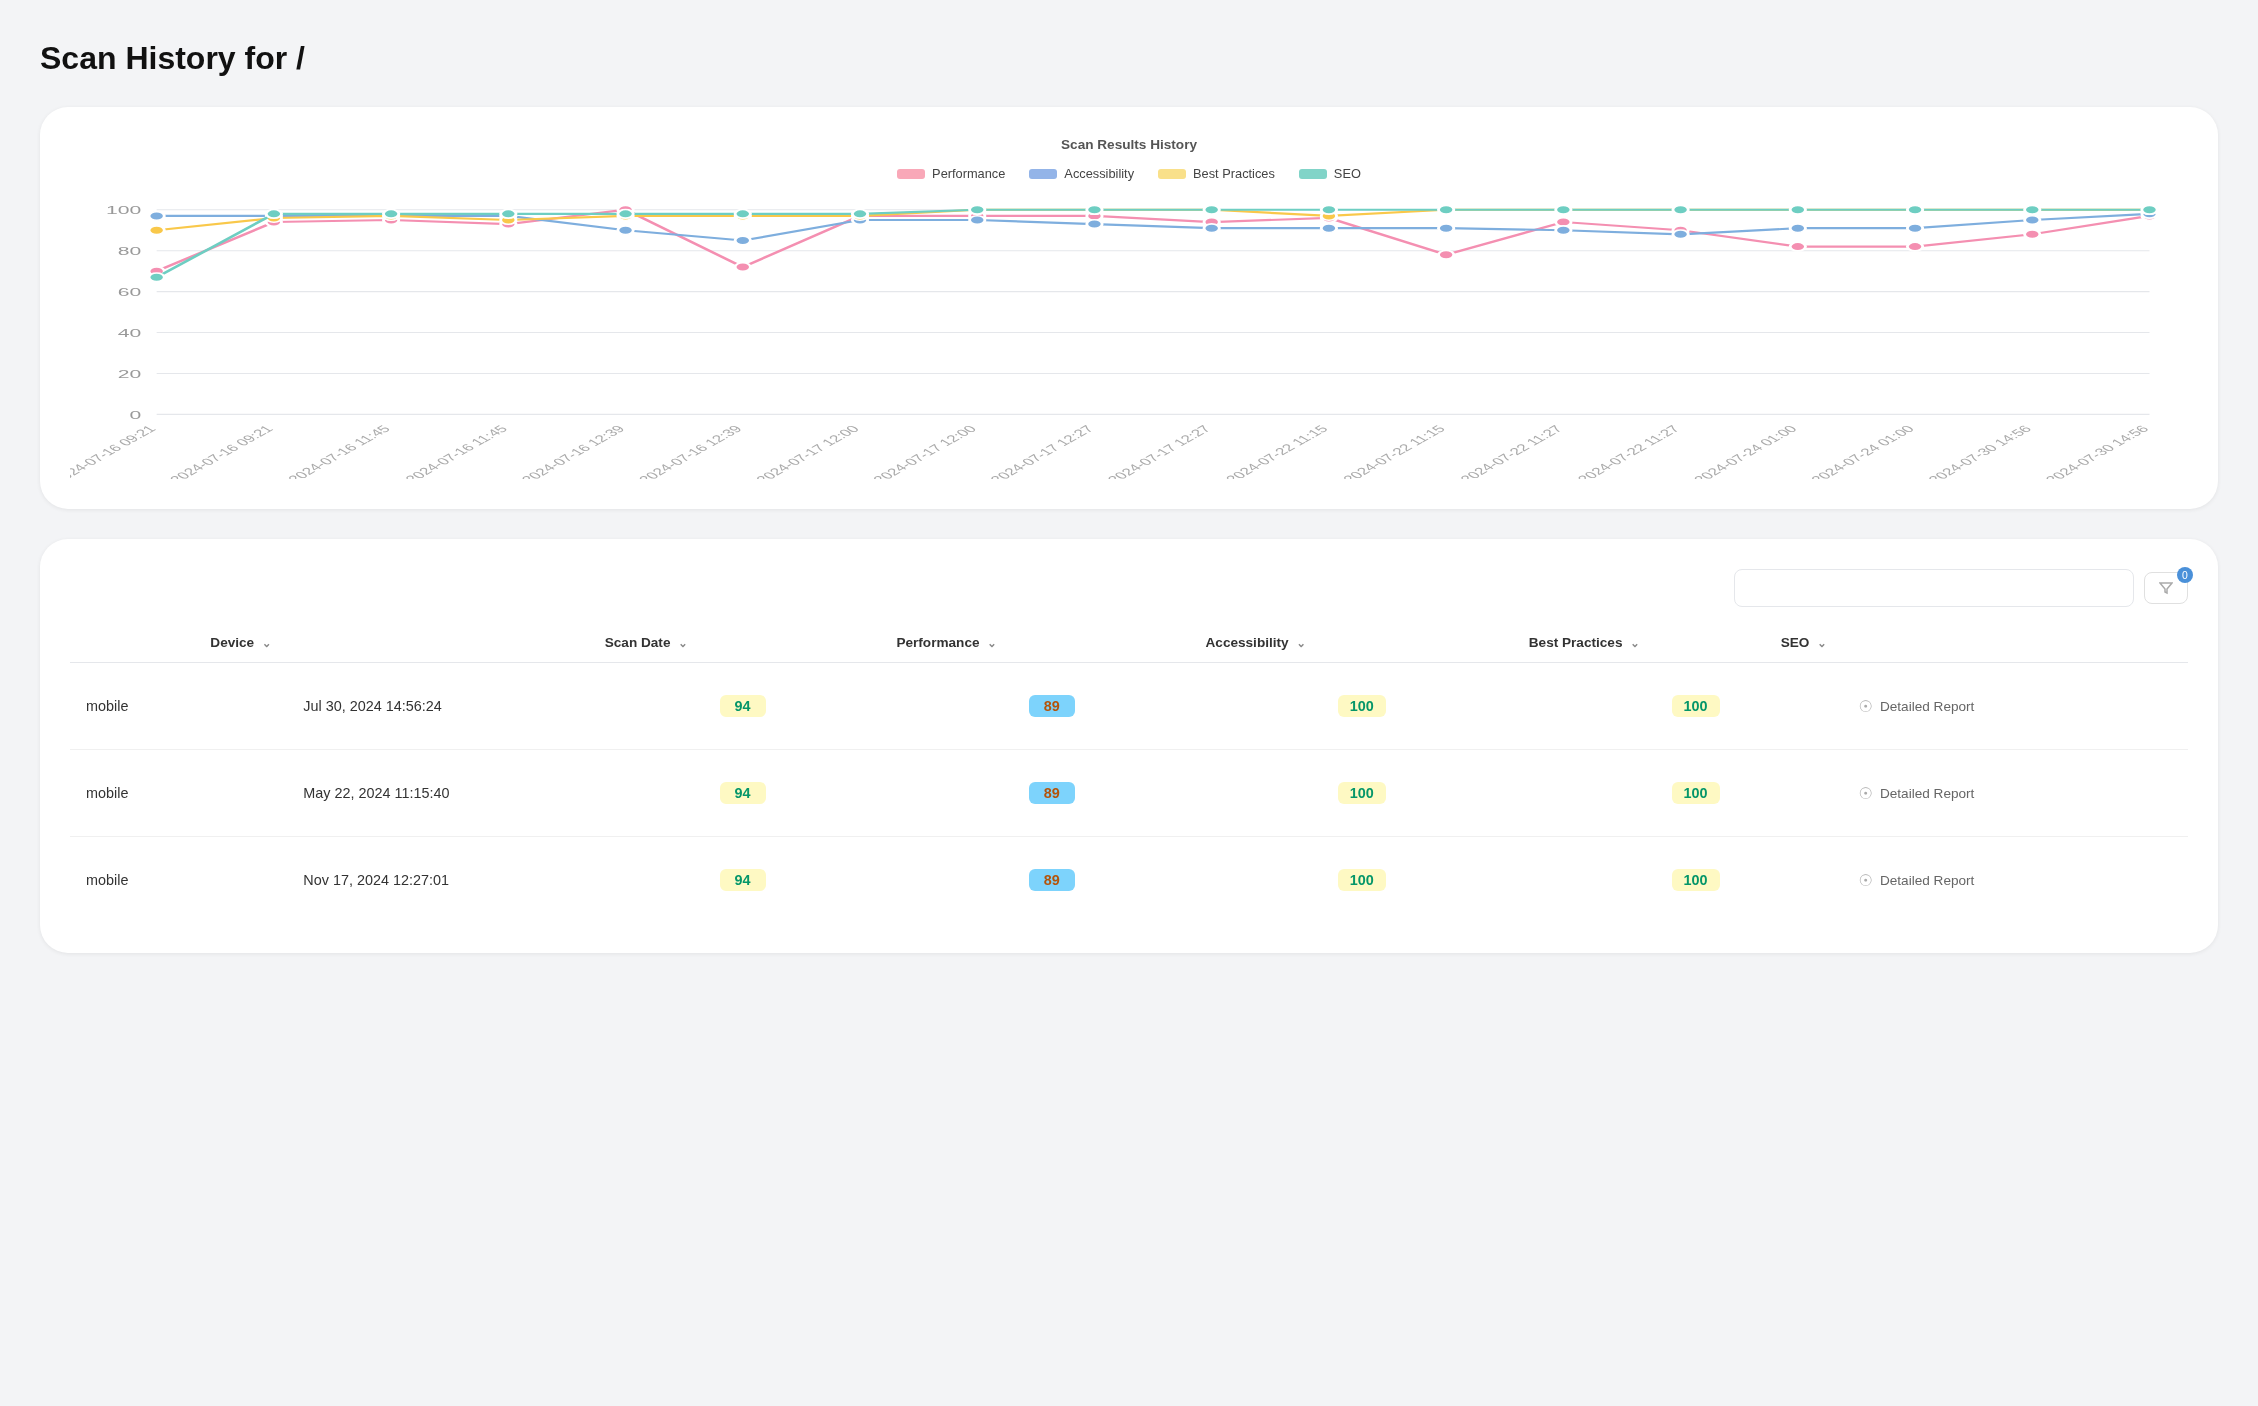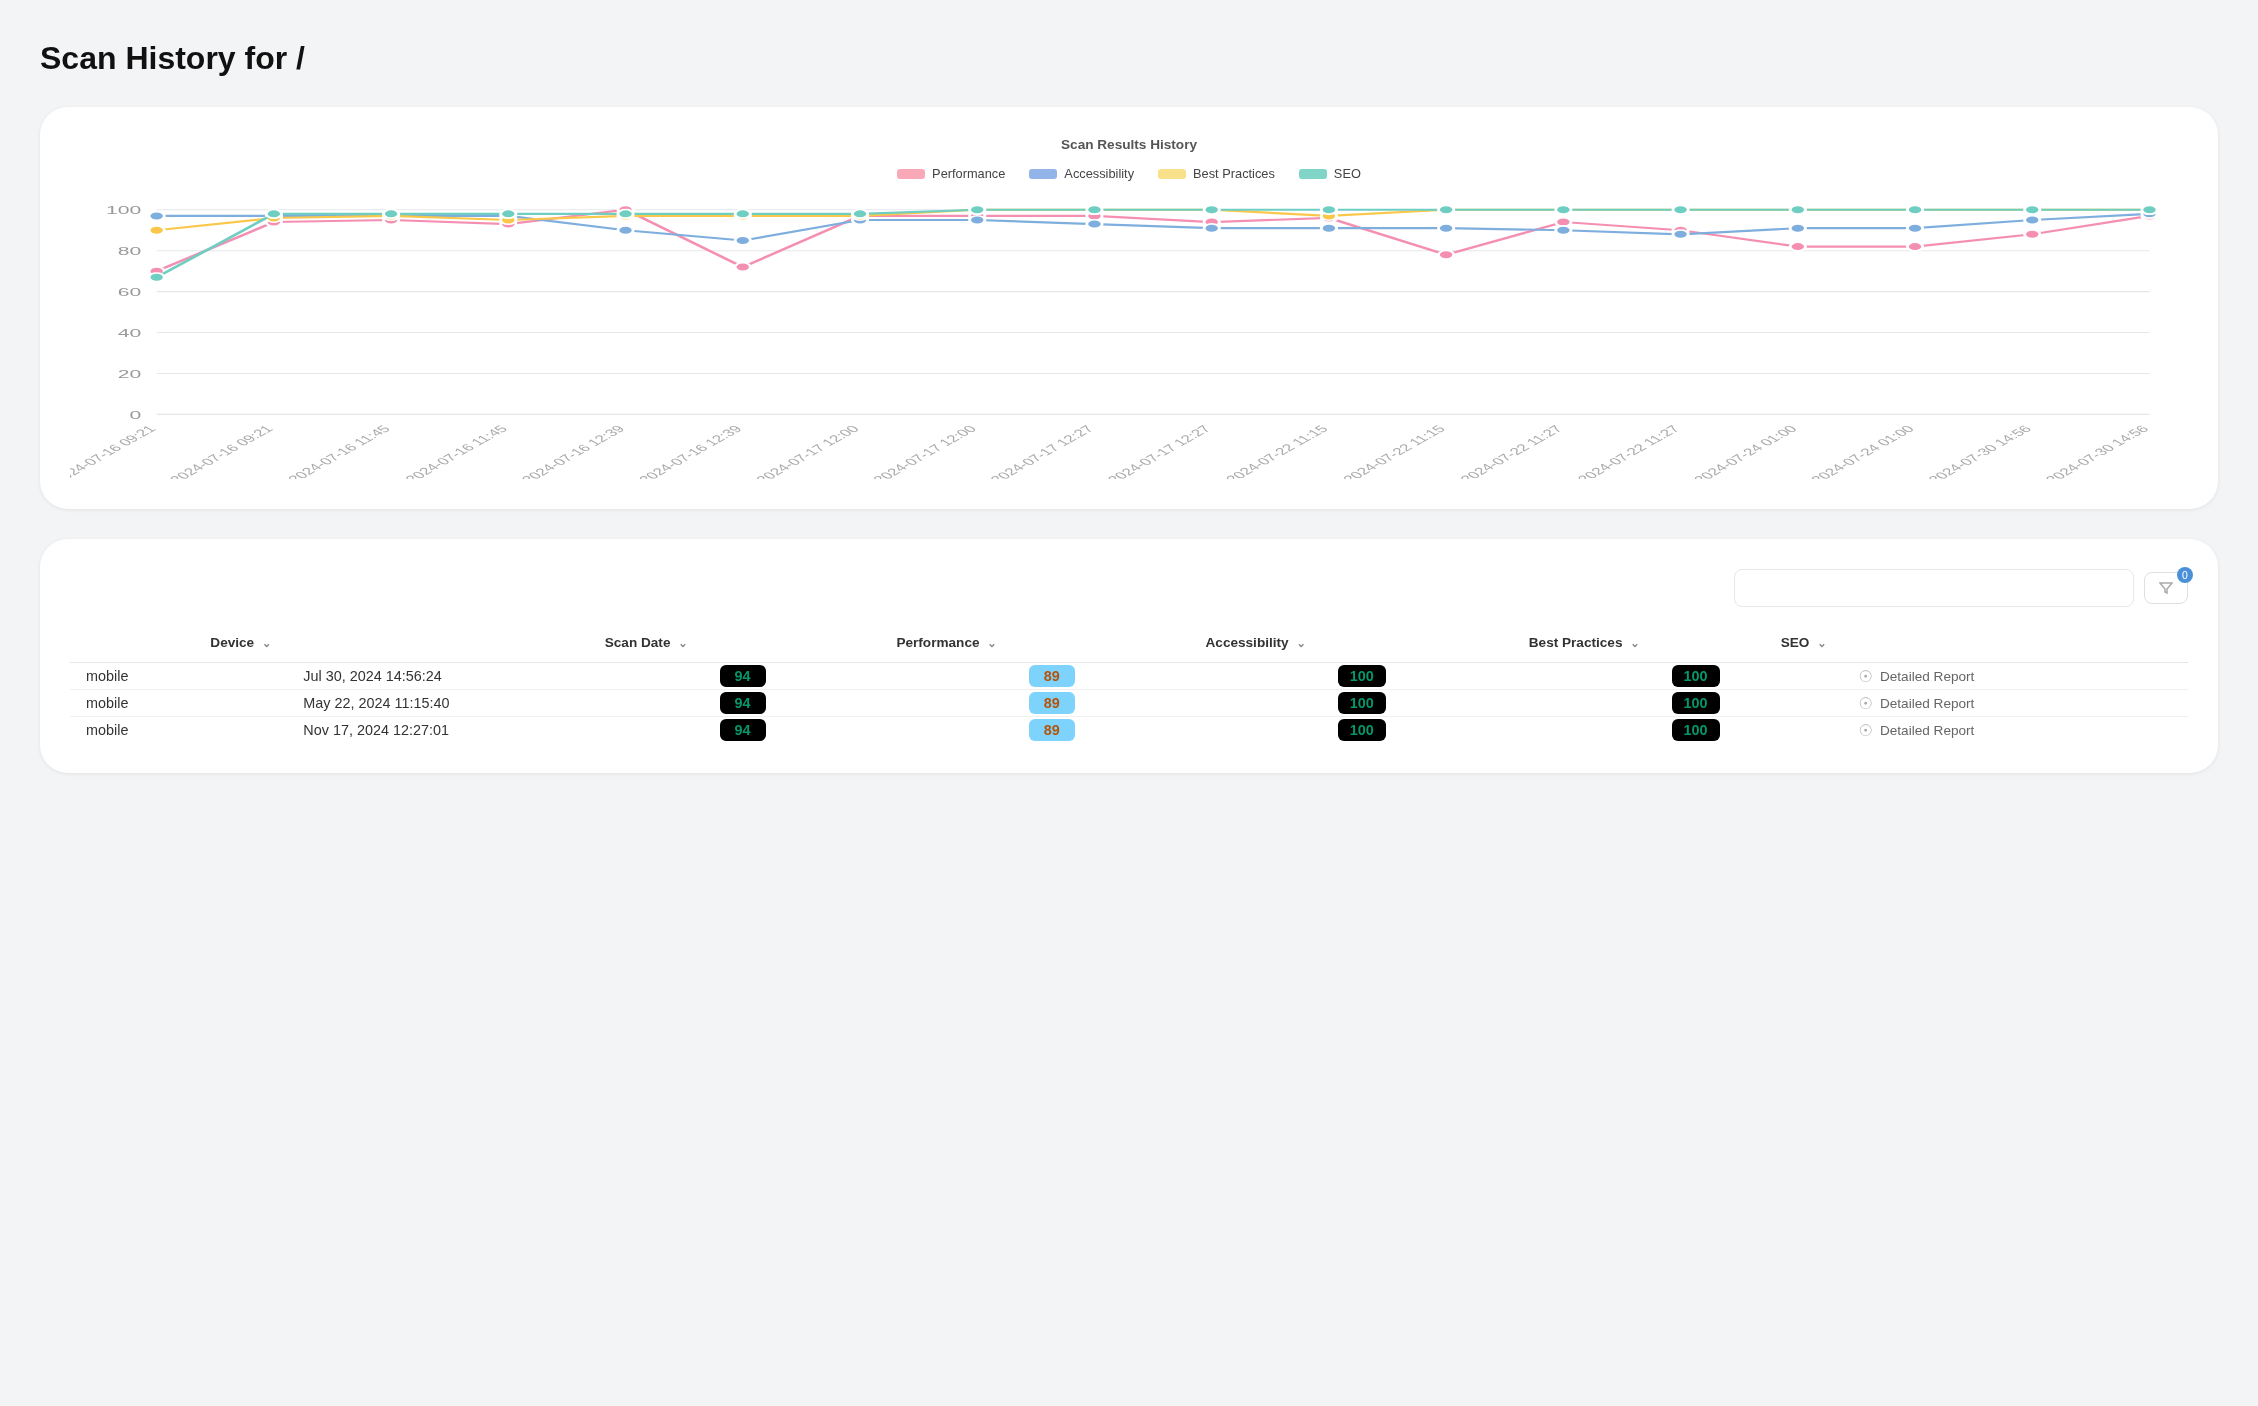--- a/index.html
+++ b/index.html
@@ -107,37 +107,37 @@
       color: #333;
       white-space: nowrap;
     }
     th .sort-icon {
       display: inline-block;
       margin-left: 4px;
       font-size: 0.7rem;
       color: #888;
     }
     td {
-      padding: 2px 16px;
+      padding: 32px 16px;
       color: #333;
       border-bottom: 1px solid #f0f0f0;
     }
     tr:last-child td {
       border-bottom: none;
     }
     .score-badge {
       display: inline-block;
       padding: 3px 12px;
       border-radius: 6px;
       font-weight: 700;
       font-size: 0.9rem;
       min-width: 46px;
       text-align: center;
     }
-    .score-green { background: #000000; color: #059669; }
+    .score-green { background: #fef9c3; color: #059669; }
     .score-yellow { background: #7dd3fc; color: #b45309; }
     .report-btn {
       display: flex;
       align-items: center;
       gap: 7px;
       color: #666;
       font-size: 0.85rem;
       cursor: pointer;
       white-space: nowrap;
     }

